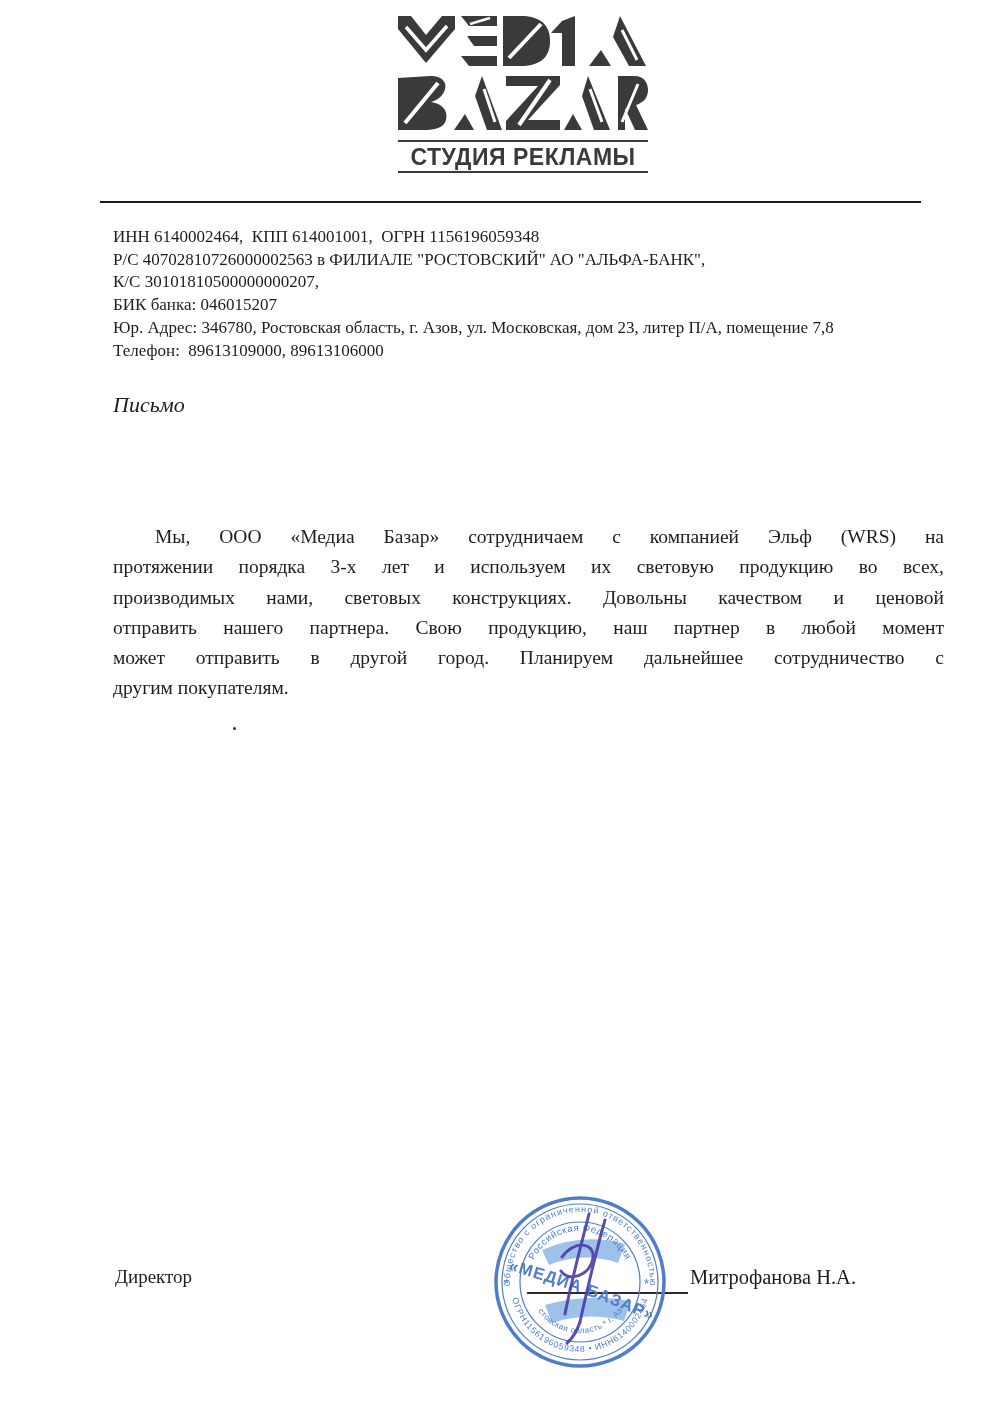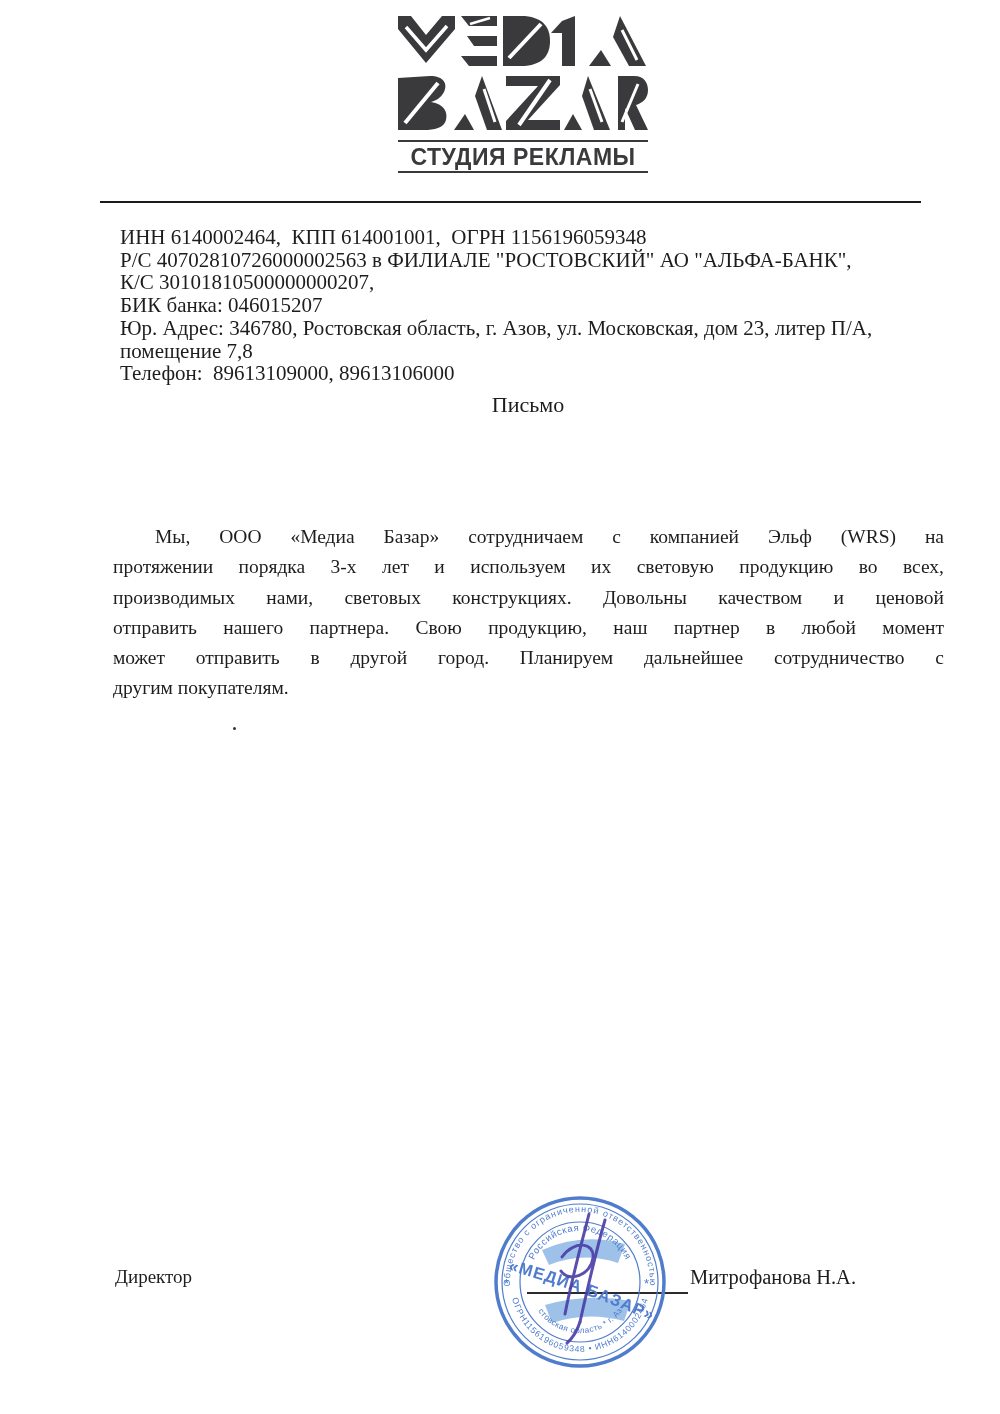--- a/index.html
+++ b/index.html
@@ -15,29 +15,28 @@
 
   
   .logo-svg { left: 398px; top: 13px; width: 250px; height: 162px; }
 
   
   .header-rule { left: 100px; top: 201px; width: 821px; height: 2px; background: #1b1b1d; }
 
   
   .company-details {
     left: 113px; top: 226px; width: 840px;
-    font-size: 21px; line-height: 22.7px;
+    font-size: 17px; line-height: 22.7px;
     white-space: pre-wrap;
-    margin-left: 7px;
   }
 
   
   .letter-title {
     left: 113px; top: 392px; width: 830px;
-    text-align: center; font-size: 22px;
+    text-align: left; font-size: 22px; font-style: italic;
   }
 
   
   .letter-body {
     left: 113px; top: 522px; width: 831px;
     font-size: 19.5px; line-height: 30.3px;
   }
   .letter-body .line { text-align: justify; text-align-last: justify; font-family: Liberation Serif, serif; }
   .letter-body .line:first-child { padding-left: 42px; }
   .letter-body .line.last { text-align-last: left; }

